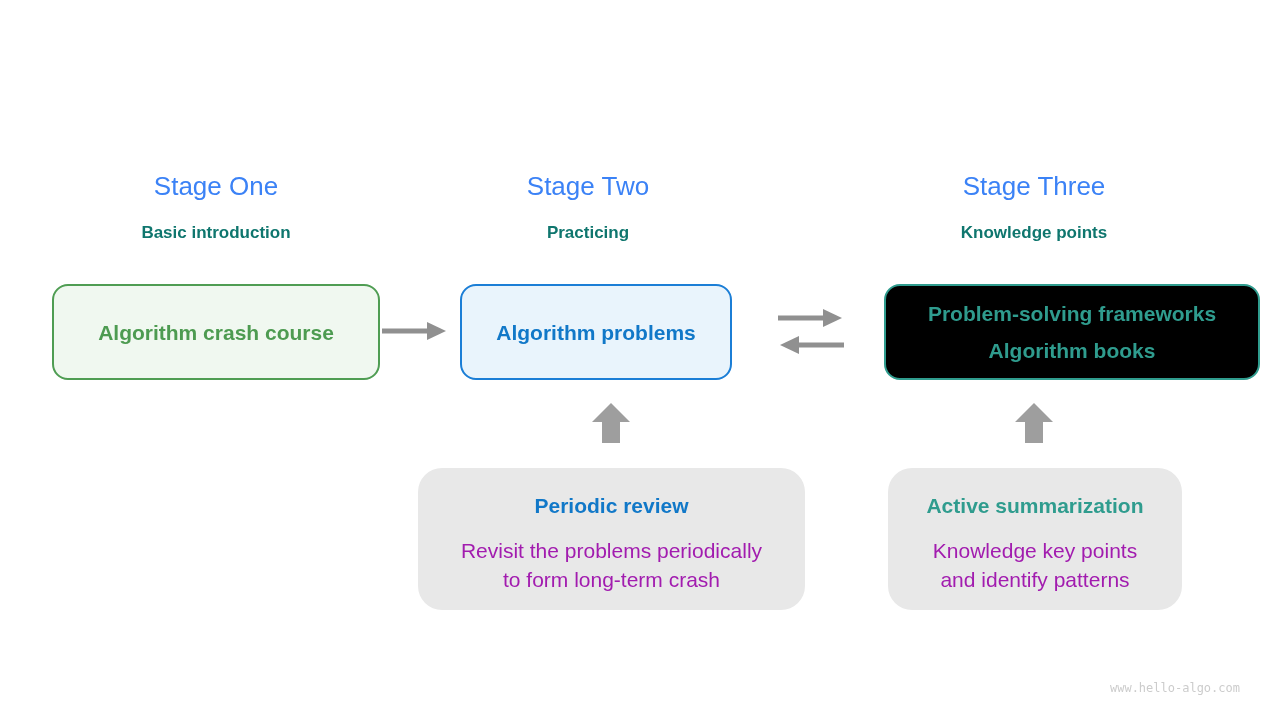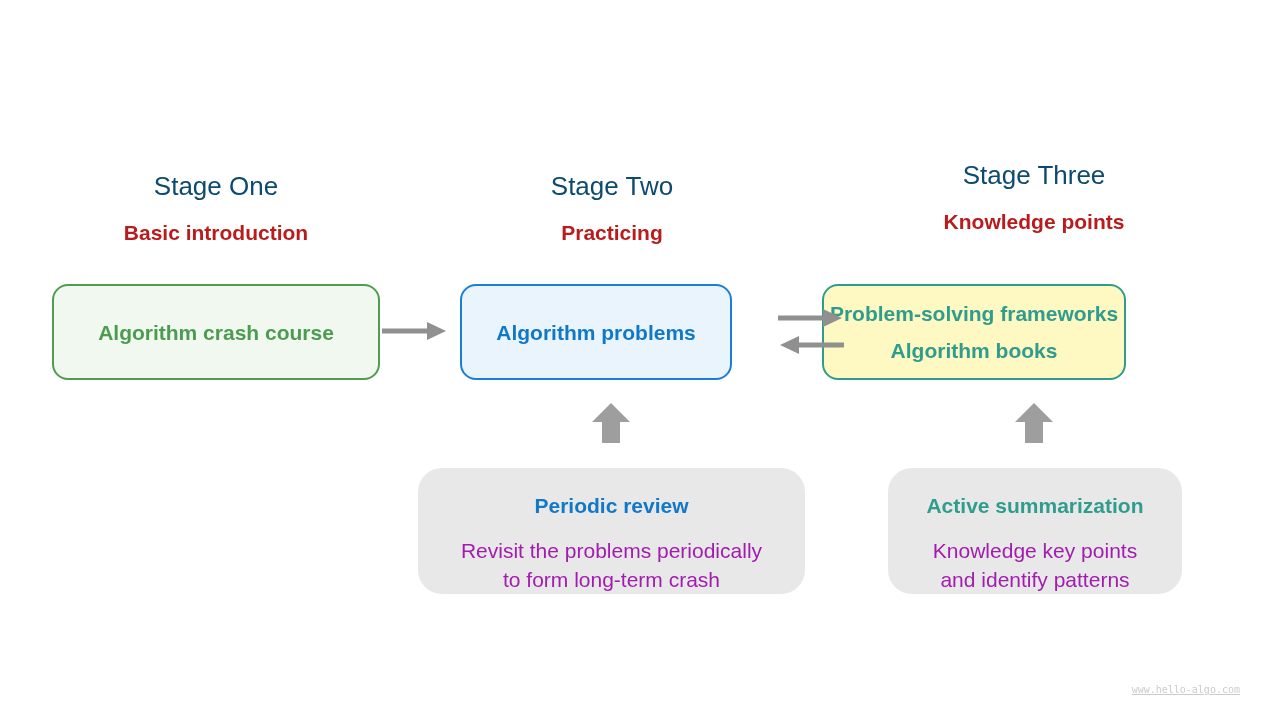--- a/index.html
+++ b/index.html
@@ -3,58 +3,58 @@
 <meta charset="utf-8">
 <style>
   * { margin: 0; padding: 0; box-sizing: border-box; }
   html, body { width: 1280px; height: 720px; background: #ffffff; }
   body { font-family: "Liberation Sans", sans-serif; position: relative; overflow: hidden; }
 
   .canvas { position: absolute; left: 0; top: 0; width: 1280px; height: 720px; background: #ffffff; }
 
   
   .stage-header { position: absolute; text-align: center; }
-  .stage-title { font-size: 26px; font-weight: 400; color: #0c4a6e; line-height: 30px; }
-  .stage-subtitle { font-size: 21px; font-weight: 700; color: #b91c1c; line-height: 26px; margin-top: 19px; }
+  .stage-title { font-size: 26px; font-weight: 400; color: #3b82f6; line-height: 30px; }
+  .stage-subtitle { font-size: 17px; font-weight: 700; color: #0f766e; line-height: 26px; margin-top: 19px; }
   .hdr-1 { left: 52px;  top: 171px; width: 328px; }
-  .hdr-2 { left: 448px; top: 171px; width: 328px; }
-  .hdr-3 { left: 846px; top: 160px; width: 376px; }
+  .hdr-2 { left: 424px; top: 171px; width: 328px; }
+  .hdr-3 { left: 846px; top: 171px; width: 376px; }
 
   
   .stage-box {
     position: absolute; top: 284px; height: 96px;
     border-radius: 16px; border: 2px solid;
     display: flex; flex-direction: column; align-items: center; justify-content: center;
     font-size: 21px; font-weight: 700; text-align: center; line-height: 37px;
   }
   .box-green { left: 52px;  width: 328px; background: #f0f8f0; border-color: #4f9d53; color: #4d9b51; text-align: center; }
   .box-blue  { left: 448px; width: 272px; background: #e9f4fc; border-color: #1b7ed6; color: #1178c8; margin-left: 12px; }
-  .box-teal  { left: 822px; width: 304px; background: #fef9c3; border-color: #2f9c8e; color: #2f9c8e; }
+  .box-teal  { left: 884px; width: 376px; background: #000000; border-color: #2f9c8e; color: #2f9c8e; }
 
   
   .note-box {
-    position: absolute; top: 468px; height: 126px;
+    position: absolute; top: 468px; height: 142px;
     border-radius: 24px; background: #e8e8e8;
     text-align: center; padding-top: 25px;
   }
   .note-1 { left: 418px; width: 387px; }
   .note-2 { left: 888px; width: 294px; }
   .note-title { font-size: 21px; font-weight: 700; line-height: 26px; }
   .note-title-blue { color: #1178c8; }
   .note-title-teal { color: #2f9c8e; }
   .note-body { margin-top: 17px; font-size: 21px; font-weight: 400; color: #a21caf; line-height: 29px; }
 
   
   .arrow-layer { position: absolute; left: 0; top: 0; width: 1280px; height: 720px; pointer-events: none; }
 
   
   .watermark {
     position: absolute; right: 40px; bottom: 25px;
     font-family: "DejaVu Sans Mono", monospace;
-    font-size: 10px; color: #cccccc; text-decoration: underline;
+    font-size: 12px; color: #cccccc;
   }
 </style>
 </head>
 <body>
 
 <div class="canvas">
 
   <div class="stage-header hdr-1">
     <div class="stage-title">Stage One</div>
     <div class="stage-subtitle">Basic introduction</div>

